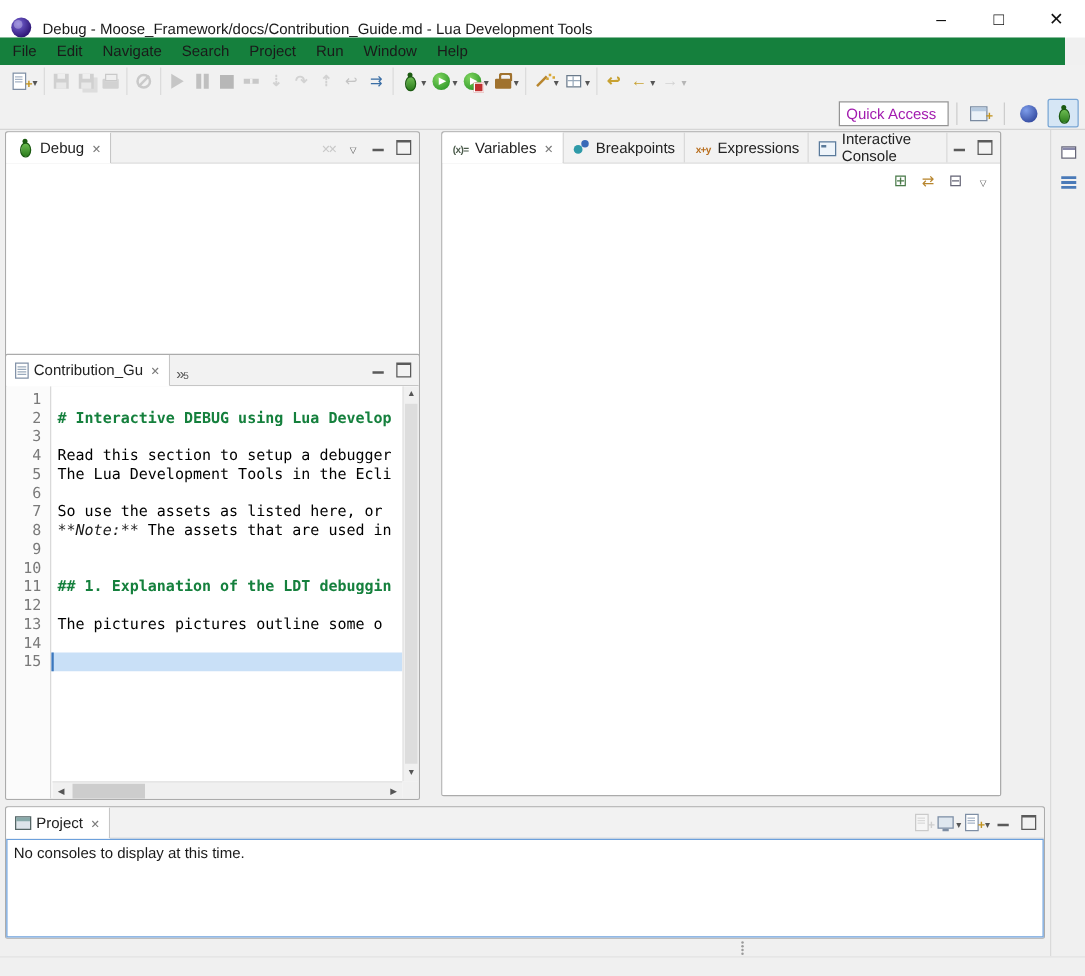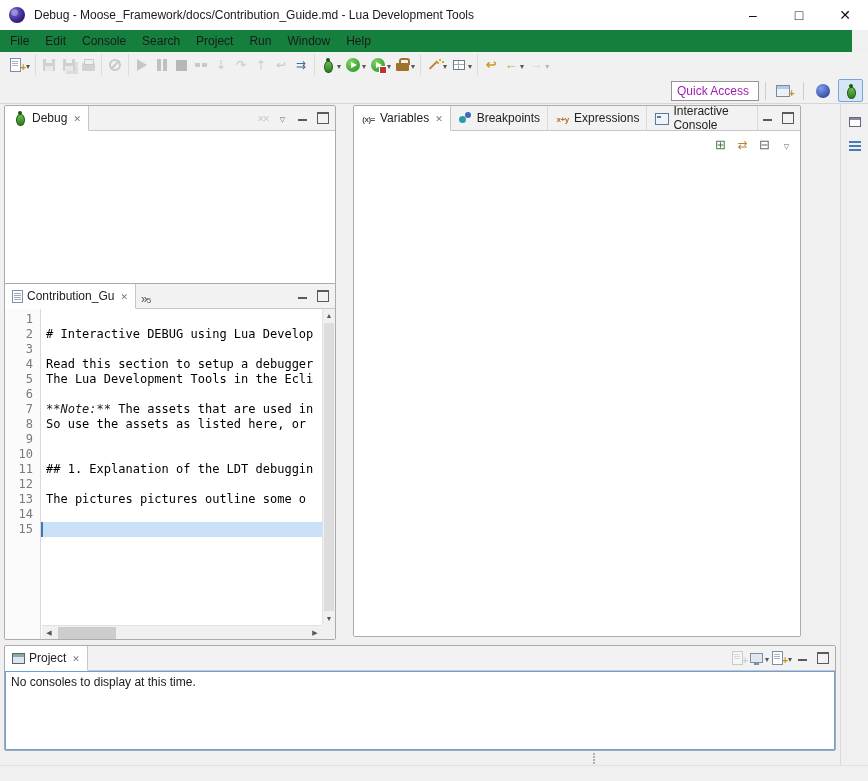--- a/index.html
+++ b/index.html
@@ -1,20 +1,20 @@
 <!DOCTYPE html>
 <html><head>
 <meta charset="utf-8">
 <style>
   *{box-sizing:border-box;margin:0;padding:0}
   html,body{width:868px;height:781px}
   body{position:relative;background:#f0f0f0;font-family:"Liberation Sans",sans-serif;font-size:12px;color:#1a1a1a;overflow:hidden}
 
   
-  .titlebar{position:absolute;top:0;left:0;right:0;height:30px;background:#ffffff;display:flex;align-items:center;padding-left:9px}
+  .titlebar{position:absolute;top:0;left:0;right:0;height:30px;background:#ffffff;display:flex;align-items:flex-end;padding-left:9px}
   .app-icon{width:16px;height:16px;border-radius:50%;background:radial-gradient(circle at 35% 32%,#7a68d8 0%,#31197a 70%);position:relative;flex:0 0 auto}
   .app-icon::after{content:'';position:absolute;left:2px;top:2px;width:7px;height:7px;border-radius:50%;background:#fff;opacity:.3}
   .title-text{margin-left:9px;white-space:nowrap}
   .win-controls{margin-left:auto;display:flex;height:30px}
   .win-btn{width:46px;display:flex;align-items:center;justify-content:center;font-size:14px;color:#111}
 
   
   .menubar{position:absolute;top:30px;left:0;right:16px;height:22px;background:#15803d;display:flex;align-items:stretch;padding-left:2px}
   .menu-item{padding:4px 8px 3px;cursor:default}
 
@@ -124,21 +124,21 @@
   .ti-vswap::before{content:'⇄';color:#b8862e;font-size:12px}
   .ti-vcollapse::before{content:'⊟';color:#667;font-size:13px}
 
   
   .editor-body{flex:1;position:relative;overflow:hidden;display:flex}
   .gutter{width:36px;background:#fbfbfb;border-right:1px solid #d9d9d9;padding-top:3px;flex:0 0 auto}
   .gutter .ln{display:block;height:15px;line-height:15px;text-align:right;padding-right:7px;color:#7a7a7a;font-family:"DejaVu Sans Mono",monospace;font-size:12px}
   .code{flex:1;padding-top:3px;margin-right:13px;margin-bottom:14px;font-family:"DejaVu Sans Mono",monospace;font-size:12px;overflow:hidden}
   .cl{height:15px;line-height:15px;white-space:pre;padding-left:5px}
   .cl.current{background:#c9e0f7;border-left:2px solid #3b77bd;padding-left:3px}
-  .seg-heading{color:#000000;font-weight:normal}
+  .seg-heading{color:#15803d;font-weight:bold}
   .seg-emphasis{font-style:italic}
   .seg-plain{color:#000}
   .vscroll{position:absolute;top:0;right:0;bottom:14px;width:13px;background:#f0f0f0;border-left:1px solid #e2e2e2}
   .vthumb{position:absolute;top:14px;bottom:14px;left:1px;right:1px;background:#ddd}
   .sb{position:absolute;left:0;right:0;height:13px;display:flex;align-items:center;justify-content:center;font-size:7px;color:#555}
   .sb-up{top:0}.sb-down{bottom:0}
   .hscroll{position:absolute;left:37px;right:13px;bottom:0;height:14px;background:#f0f0f0;border-top:1px solid #e2e2e2;display:flex;align-items:center;font-size:7px;color:#555}
   .sb-left,.sb-right{width:14px;display:flex;align-items:center;justify-content:center}
   .sb-right{margin-left:auto}
   .hthumb{width:58px;height:12px;background:#cdcdcd;margin-left:2px}
@@ -165,21 +165,21 @@
   <div class="win-controls">
     <span class="win-btn">–</span>
     <span class="win-btn">□</span>
     <span class="win-btn">✕</span>
   </div>
 </div>
 
 <nav class="menubar">
     <span class="menu-item">File</span>
     <span class="menu-item">Edit</span>
-    <span class="menu-item">Console</span>
+    <span class="menu-item">Navigate</span>
     <span class="menu-item">Search</span>
     <span class="menu-item">Project</span>
     <span class="menu-item">Run</span>
     <span class="menu-item">Window</span>
     <span class="menu-item">Help</span>
   </nav>
 
 <div class="toolbar-row1">
     <div class="tb-group">
       <span class="tb-btn">
@@ -355,22 +355,22 @@
         <span class="ln">14</span>
         <span class="ln">15</span>
       </div>
     <div class="code" id="code">
         <div class="cl">&nbsp;</div>
         <div class="cl"><span class="seg-heading"># Interactive DEBUG using Lua Develop</span></div>
         <div class="cl">&nbsp;</div>
         <div class="cl"><span class="seg-plain">Read this section to setup a debugger</span></div>
         <div class="cl"><span class="seg-plain">The Lua Development Tools in the Ecli</span></div>
         <div class="cl">&nbsp;</div>
+        <div class="cl"><span class="seg-plain">So use the assets as listed here, or </span></div>
         <div class="cl"><span class="seg-emphasis">**Note:**</span><span class="seg-plain"> The assets that are used in</span></div>
-        <div class="cl"><span class="seg-plain">So use the assets as listed here, or </span></div>
         <div class="cl">&nbsp;</div>
         <div class="cl">&nbsp;</div>
         <div class="cl"><span class="seg-heading">## 1. Explanation of the LDT debuggin</span></div>
         <div class="cl">&nbsp;</div>
         <div class="cl"><span class="seg-plain">The pictures pictures outline some o</span></div>
         <div class="cl">&nbsp;</div>
         <div class="cl current">&nbsp;</div>
       </div>
     <div class="vscroll">
       <span class="sb sb-up">▲</span>

